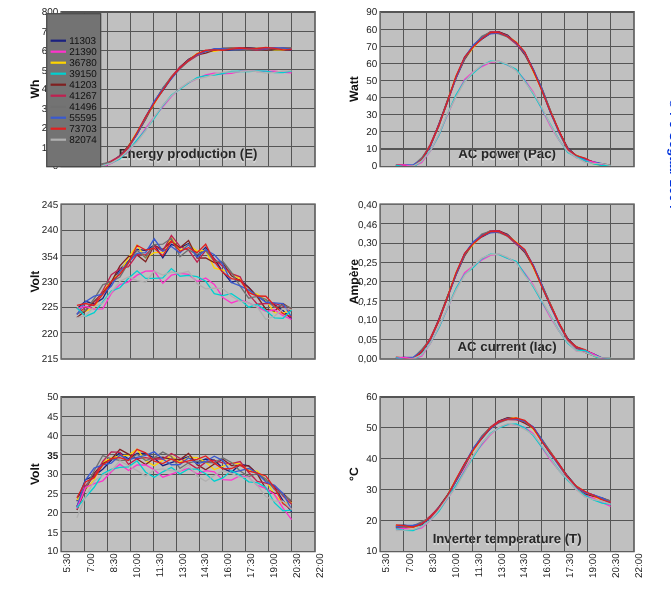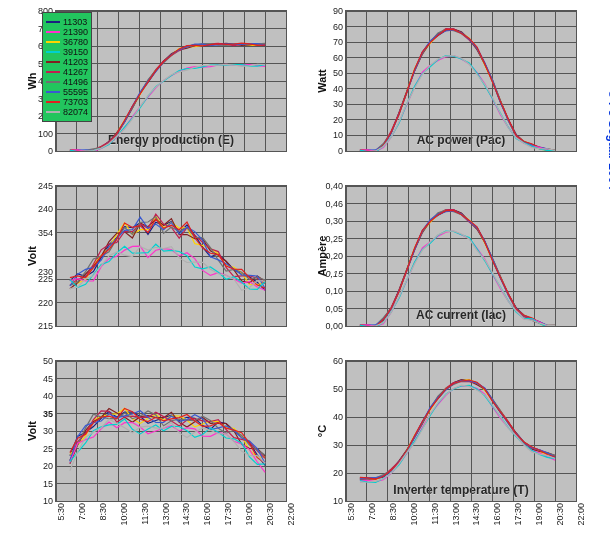--- a/index.html
+++ b/index.html
@@ -10,21 +10,21 @@
           font:bold 11px Arial;color:#111;white-space:nowrap;}
   .title{position:absolute;bottom:4px;left:0;right:0;text-align:center;
          font:bold 12px Arial;color:#272727;text-shadow:0 1px 0 rgba(255,255,255,.35);}
   .xticks{position:absolute;left:0;right:0;top:100%;height:28px;}
   .xticks span{position:absolute;top:2px;font:9px Arial;color:#222;
                transform-origin:top left;transform:rotate(-90deg) translate(-100%,0);
                white-space:nowrap;}
   .yticks{position:absolute;right:100%;top:0;bottom:0;width:30px;}
   .yticks span{position:absolute;right:3px;font:9px Arial;color:#222;transform:translateY(-50%);
                white-space:nowrap;}
-  .legend{position:absolute;z-index:5;background:#22c55e;border:1px solid #444;padding:4px 3px;
+  .legend{position:absolute;z-index:5;background:#737373;border:1px solid #444;padding:19px 3px;
           font:9px Arial;color:#111;}
   .legend div{display:flex;align-items:center;gap:3px;line-height:10px;}
   .legend .sw{width:14px;height:0;}
   .copyright{position:absolute;right:4px;top:190px;font:bold 12px Arial;color:#0033dd;
              transform-origin:right top;transform:rotate(90deg) translate(0,-100%);white-space:nowrap;}
   .grid line{stroke:#555;stroke-width:1;shape-rendering:crispEdges;}
   .curve{fill:none;stroke-width:1.2;}
 </style>
 </head>
 <body>
@@ -176,21 +176,21 @@
         <path d="M13.9 139.1 L21.7 140.7 L29.6 141.0 L37.4 135.3 L45.2 125.9 L53.0 112.2 L60.8 92.7 L68.6 75.2 L76.4 62.6 L84.2 55.7 L92.0 48.5 L99.8 44.6 L107.6 45.1 L115.4 48.0 L123.2 52.0 L131.0 62.2 L138.8 74.4 L146.6 87.8 L154.4 102.1 L162.3 116.2 L170.1 127.6 L177.9 131.7 L185.7 135.0 L193.5 137.9 L201.3 139.5 L209.1 139.6 " class="curve" stroke="#00d0d0"></path>
         <path d="M13.9 140.9 L21.7 140.6 L29.6 139.9 L37.4 135.5 L45.2 126.1 L53.0 111.0 L60.8 92.5 L68.6 77.0 L76.4 63.3 L84.2 54.4 L92.0 48.0 L99.8 45.2 L107.6 44.5 L115.4 47.3 L123.2 53.3 L131.0 63.5 L138.8 73.4 L146.6 86.5 L154.4 102.5 L162.3 116.5 L170.1 126.8 L177.9 132.2 L185.7 136.6 L193.5 137.6 L201.3 137.8 L209.1 139.4 " class="curve" stroke="#b0b0b0"></path>
       </svg>
     </div>
     <div class="panel" style="left: 55px; top: 185px; width: 230px; height: 140px;">
       <div class="ylabel">Volt</div>
       <div class="yticks">
         <span style="top: 140px;">215</span>
         <span style="top: 116.667px;">220</span>
         <span style="top: 93.3333px;">225</span>
-        <span style="top: 70px; margin-top: 16px;">230</span>
+        <span style="top: 70px;">230</span>
         <span style="top: 46.6667px;">354</span>
         <span style="top: 23.3333px;">240</span>
         <span style="top: 0px;">245</span>
       </div>
       <svg viewBox="0 0 230 140" width="230" height="140">
         <g class="grid">
           <line x1="0" x2="230" y1="140" y2="140"></line>
           <line x1="0" x2="230" y1="116.66666666666667" y2="116.66666666666667"></line>
           <line x1="0" x2="230" y1="93.33333333333334" y2="93.33333333333334"></line>
           <line x1="0" x2="230" y1="70" y2="70"></line>

